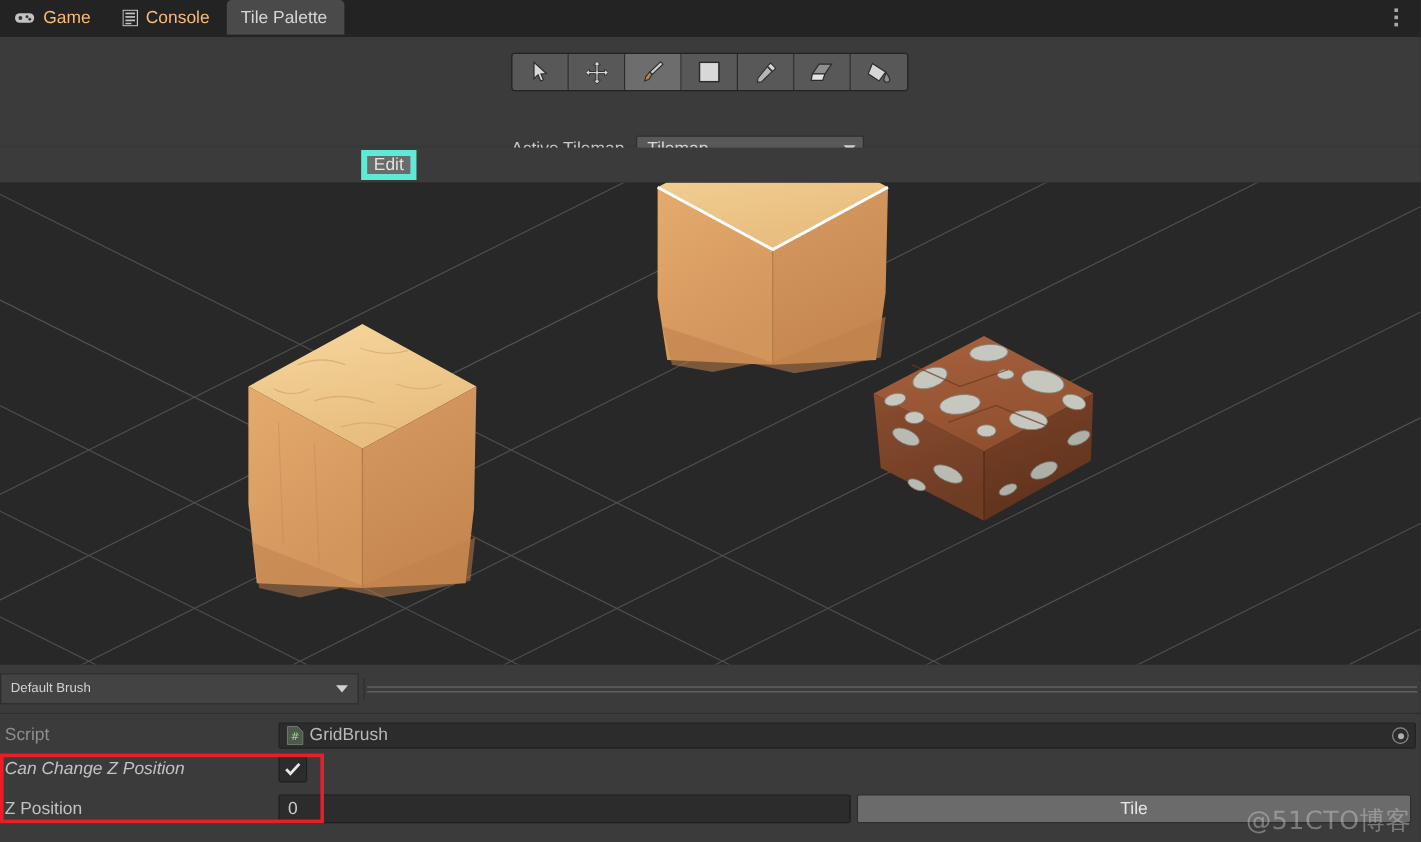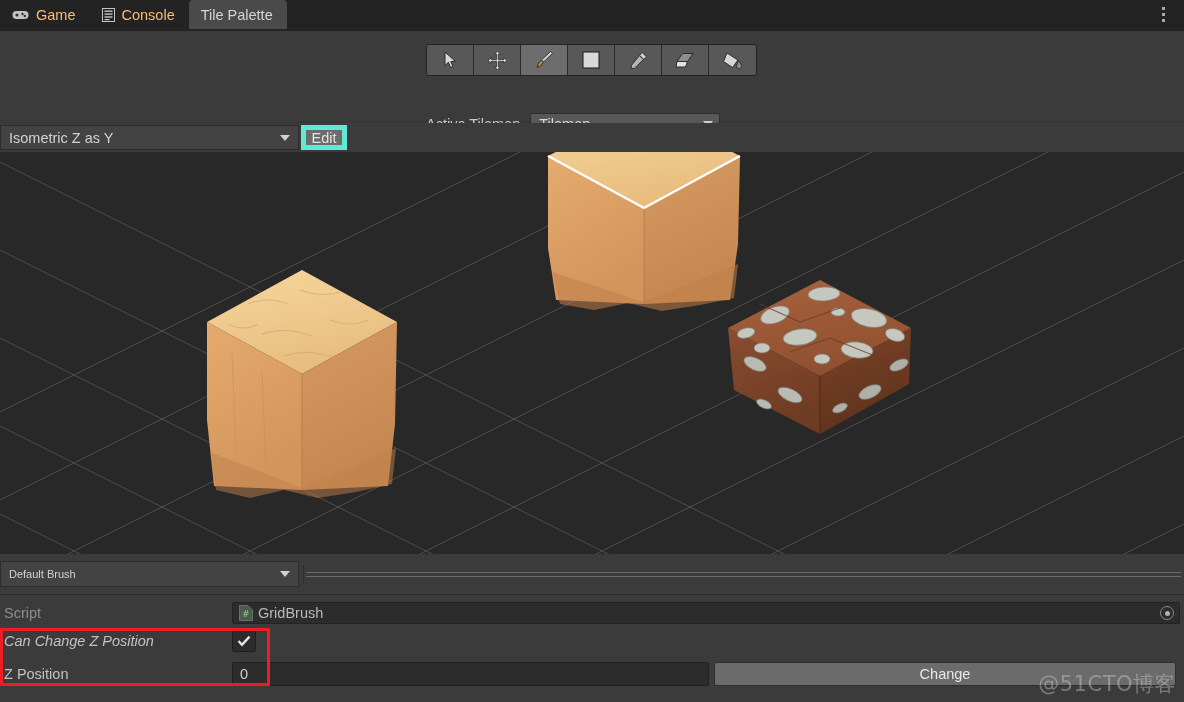--- a/index.html
+++ b/index.html
@@ -251,24 +251,20 @@
     <div class="tilemap-row">
       <span class="tilemap-label">Active Tilemap</span>
       <div class="dropdown" id="active-tilemap-dd">
         <span>Tilemap</span>
         <span class="caret"></span>
       </div>
     </div>
   </div>
 
   <div class="gridrow">
-    <div class="grid-dd">
-      <span>Isometric Z as Y</span>
-      <span class="caret"></span>
-    </div>
     <div class="edit-btn">
       <span>Edit</span>
     </div>
   </div>
 
   <div class="canvas">
 
     <svg class="grid-svg" width="1184" height="402">
       <defs>
 
@@ -435,21 +431,21 @@
         </svg>
       </div>
     </div>
 
     <div class="row" style="top:105px;">
       <span class="row-label">Z Position</span>
       <div class="zfield">
         <span>0</span>
       </div>
       <div class="reset-btn">
-        <span>Change</span>
+        <span>Tile</span>
       </div>
     </div>
   </div>
 
   <div class="redbox"></div>
   <div class="watermark">@51CTO博客</div>
 
 </div>
 
 </body></html>

